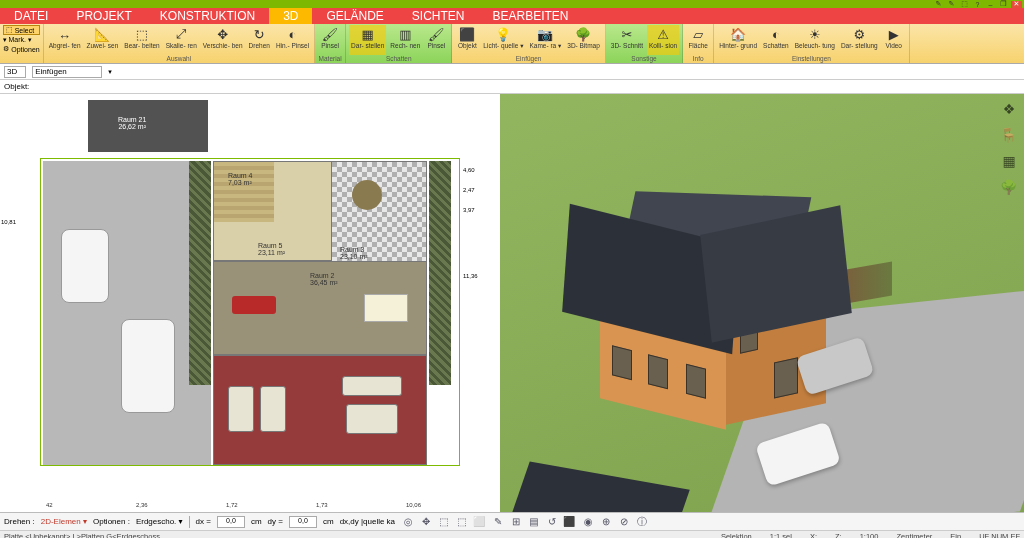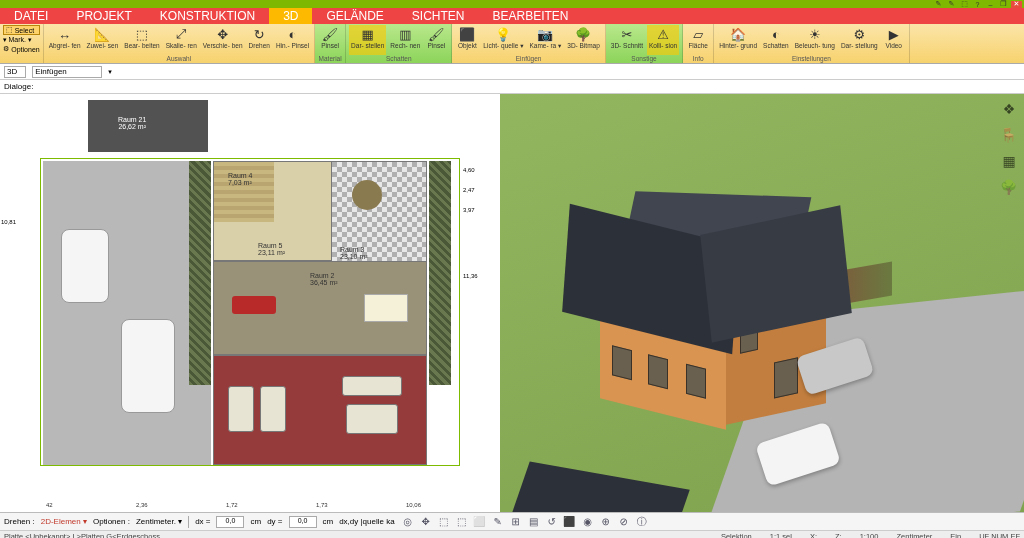--- a/index.html
+++ b/index.html
@@ -275,21 +275,21 @@
       </div>
     </div>
 </div>
 
 <div class="selector-bar">
   <span class="sel">3D</span>
   <span class="sel" style="width:70px">Einfügen</span>
   <span style="font-size:7px">▾</span>
 </div>
 
-<div class="dialoge">Dialoge:</div>
+<div class="dialoge">Objekt:</div>
 
 <div class="workspace">
   <div class="view2d">
     <div class="plan">
       <div class="garage">
         <div class="garage-label"><span>Raum 21</span><br><span>26,62 m²</span></div>
       </div>
       <div class="lot">
         <div class="driveway">
           <div class="car car1"></div>
@@ -369,21 +369,21 @@
       <span>▦</span>
       <span>🌳</span>
     </div>
   </div>
 </div>
 
 <div class="bottom-bar">
   <span>Drehen :</span>
   <span class="sel red-txt">2D-Elemen ▾</span>
   <span>Optionen :</span>
-  <span class="sel">Zentimeter. ▾</span>
+  <span class="sel">Erdgescho. ▾</span>
   <span style="border-left:1px solid #aaa;height:12px"></span>
   <span>dx =</span>
   <span class="inp">0,0</span>
   <span>cm</span>
   <span>dy =</span>
   <span class="inp">0,0</span>
   <span>cm</span>
   <span class="sel">dx,dy |quelle ka</span>
   <div class="icon-row" id="bottom-icons">
       <span>◎</span>

